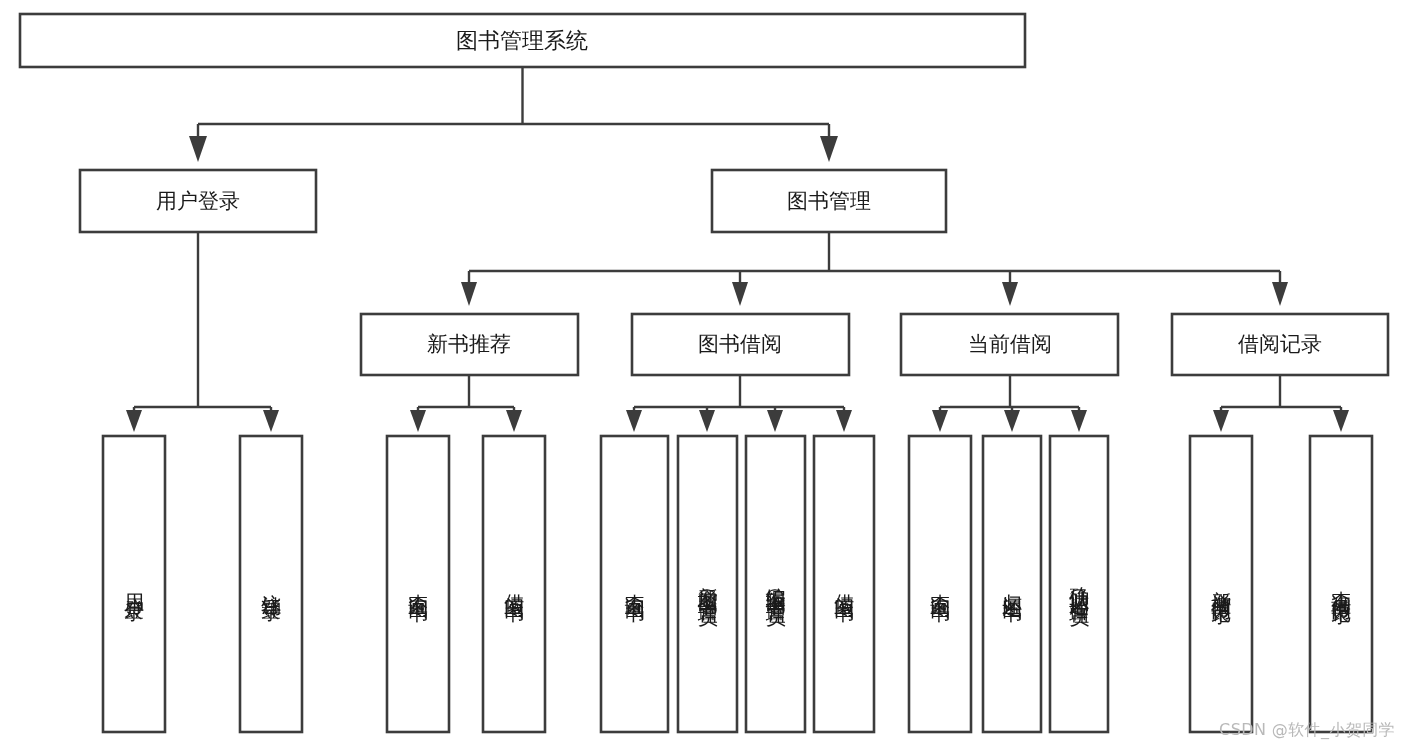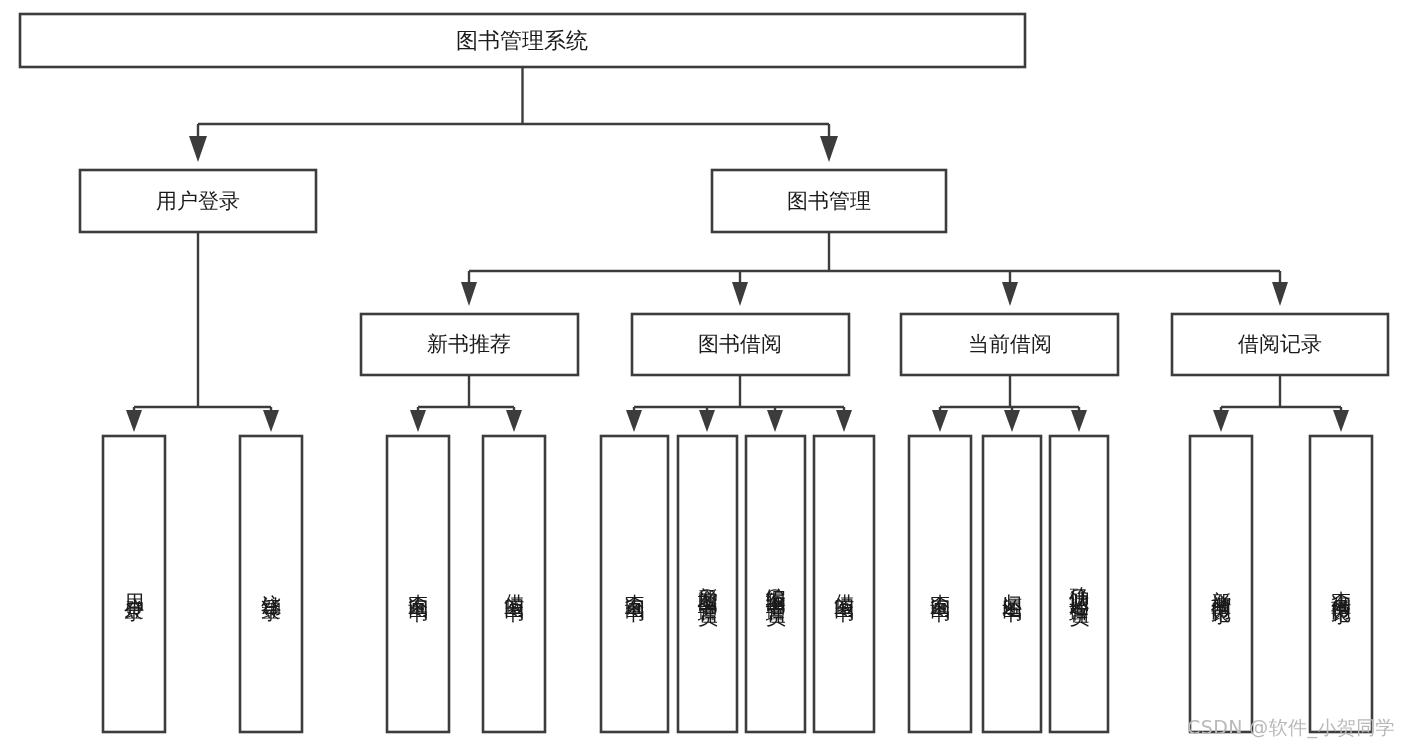--- a/index.html
+++ b/index.html
@@ -67,21 +67,21 @@
     color: #1a1a1a;
     white-space: nowrap;
     pointer-events: none;
     text-align: center;
   }
   .watermark {
     position: absolute;
     right: 10px;
     bottom: 6px;
     font-family: "DejaVu Sans", "Liberation Sans", sans-serif;
-    font-size: 19px;
+    font-size: 16px;
     color: #b9b9b9;
     letter-spacing: 0.4px;
     white-space: nowrap;
   }
 </style>
 </head>
 <body>
 
 <div id="diagram-root">
 

